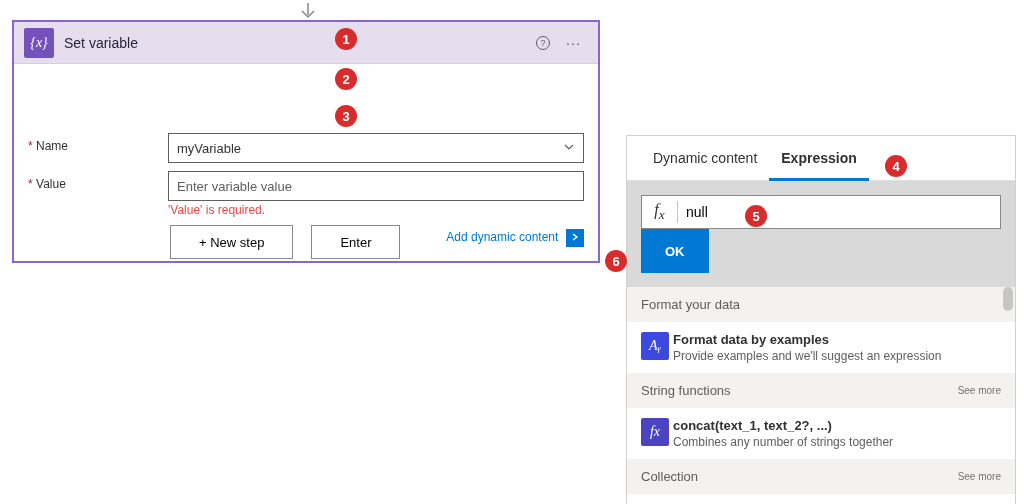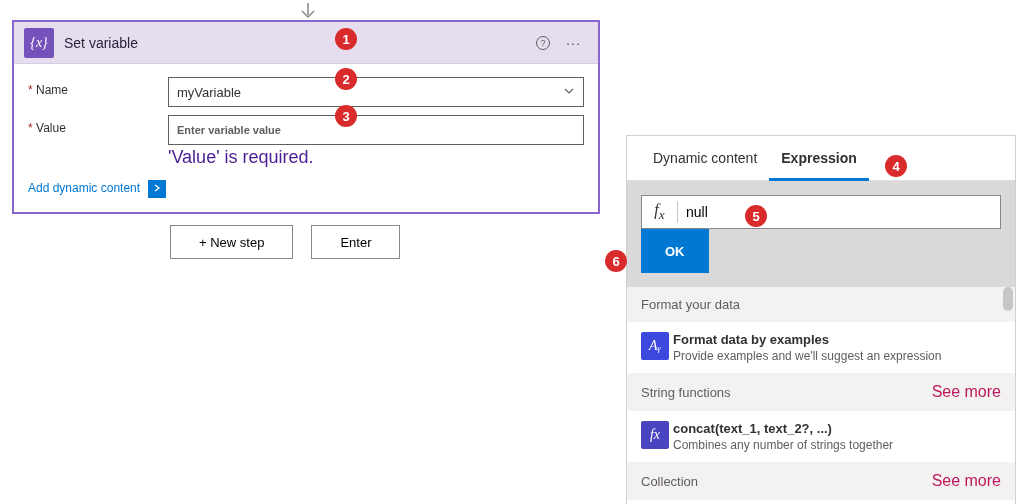--- a/index.html
+++ b/index.html
@@ -5,32 +5,32 @@
   * { box-sizing: border-box; margin: 0; padding: 0; }
   body { font-family: "Segoe UI", sans-serif; font-size: 13px; color: #323130; background: #fff; width: 1024px; height: 504px; position: relative; overflow: hidden; }
 
   
   .card { position: absolute; left: 12px; top: 20px; width: 588px; border: 2px solid #8866cc; background: #fff; }
   .card-header { display: flex; align-items: center; background: #e6deef; height: 42px; padding: 0 10px; border-bottom: 1px solid #d6cce6; }
   .hdr-icon { width: 30px; height: 30px; background: #7552BB; color: #fff; display: flex; align-items: center; justify-content: center; font-family: serif; border-radius: 2px; }
   .hdr-icon span { font-style: italic; font-size: 14px; }
   .hdr-title { margin-left: 10px; flex: 1; color: #27243a; font-size: 14px; }
   .hdr-help, .hdr-more { width: 30px; height: 30px; display: flex; align-items: center; justify-content: center; color: #605e5c; cursor: pointer; font-size: 15px; }
-  .card-body { padding: 13px 14px 10px 14px; }
+  .card-body { padding: 25px 14px 10px 14px; margin-top: 44px; }
   .form-row { display: flex; align-items: flex-start; margin-bottom: 8px; }
   .form-label { width: 140px; padding-top: 6px; font-size: 12px; }
   .form-label .req { color: #a4262c; }
   .form-field { flex: 1; }
   .select-box, .text-box { width: 100%; height: 30px; border: 1px solid #605e5c; padding: 0 8px; font-size: 13px; display: flex; align-items: center; position: relative; background: #fff; gap: 24px; }
   .select-box .sel-val { flex: 1; }
   .chev { font-size: 14px; color: #605e5c; }
-  .text-box input { border: none; outline: none; width: 100%; height: 100%; font-size: 11px; background: transparent; font-weight: bold; }
+  .text-box input { border: none; outline: none; width: 100%; height: 100%; font-size: 13px; background: transparent; }
   .text-box input::placeholder { color: #605e5c; }
-  .err-msg { color: #4c1d95; font-size: 18px; margin-top: 2px; }
-  .dyn-link-row { text-align: left; padding: 4px 0 4px 0; }
+  .err-msg { color: #ef4444; font-size: 12px; margin-top: 2px; }
+  .dyn-link-row { text-align: right; padding: 4px 0 4px 0; }
   .dyn-link { color: #0078d4; font-size: 12px; cursor: pointer; }
   .dyn-link-icon { display: inline-block; background: #0078d4; color: #fff; width: 18px; height: 18px; text-align: center; line-height: 18px; font-size: 12px; margin-left: 4px; vertical-align: middle; }
 
   
   .conn-stub { position: absolute; left: 300px; top: 3px; width: 16px; height: 18px; }
   .conn-stub svg { display: block; }
 
   
   .btn-row { position: absolute; left: 170px; top: 225px; display: flex; gap: 18px; }
   .btn { height: 34px; border: 1px solid #8a8886; background: #fff; padding: 0 28px; font-size: 13px; cursor: pointer; display: flex; align-items: center; }
@@ -42,21 +42,21 @@
   .tab.active { font-weight: 600; border-bottom: 3px solid #0078d4; margin-bottom: -1px; }
   .expr-block { background: #d9d9d9; padding: 14px; }
   .expr-input-row { display: flex; align-items: center; background: #fff; border: 1px solid #8a8886; height: 34px; padding: 0; }
   .fx-icon { width: 36px; font-style: italic; text-align: center; font-family: serif; font-size: 16px; border-right: 1px solid #c8c6c4; }
   .expr-input { flex: 1; padding: 0 8px; font-family: Liberation Sans, sans-serif; font-size: 14px; border: none; outline: none; }
   .ok-btn { margin-top: 0; background: #0078d4; color: #fff; border: none; height: 44px; padding: 0 24px; font-size: 13px; font-weight: 600; cursor: pointer; }
   .scroll-area { flex: 1; overflow: hidden; position: relative; }
   .scroll-content { padding: 0; }
   .section-h { background: #f3f2f1; padding: 10px 14px; font-size: 13px; color: #605e5c; display: flex; align-items: center; }
   .section-h .sh-title { flex: 1; }
-  .seemore { color: #be185d; font-size: 16px; cursor: pointer; }
+  .seemore { color: #737373; font-size: 10px; cursor: pointer; }
   .func-item { display: flex; padding: 10px 14px; gap: 4px; }
   .func-icon { width: 28px; height: 28px; background: #4b44c0; color: #fff; display: flex; align-items: center; justify-content: center; font-family: serif; font-style: italic; font-size: 14px; border-radius: 2px; flex-shrink: 0; }
   .func-icon.alt { background: #3b49df; }
   .func-text { flex: 1; }
   .func-name { font-weight: 600; font-size: 13px; }
   .func-desc { font-size: 12px; color: #605e5c; margin-top: 2px; }
   .scrollbar { position: absolute; right: 2px; top: 0; bottom: 0; width: 10px; }
   .thumb { position: absolute; top: 0; width: 10px; height: 24px; background: #c8c6c4; border-radius: 5px; }
 
   

